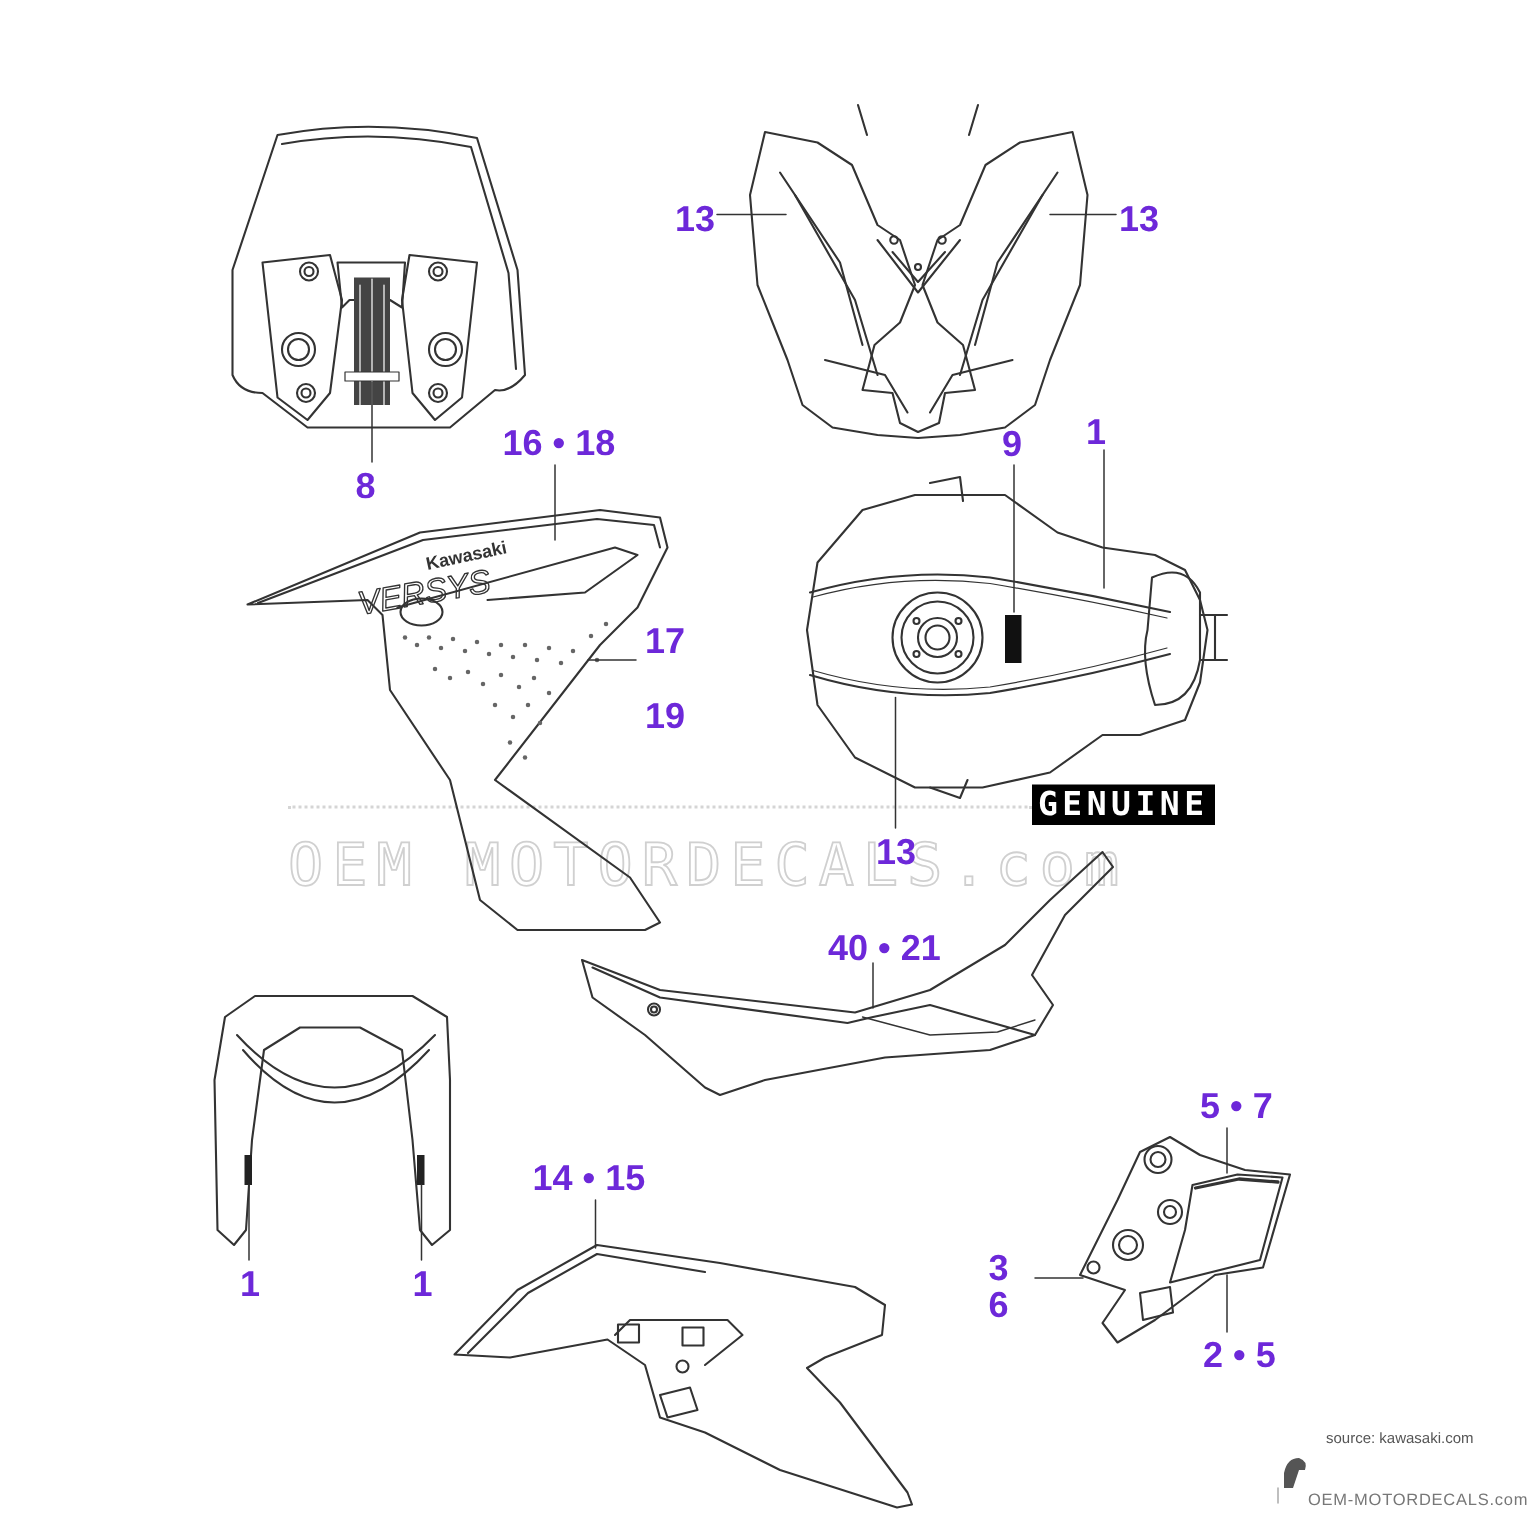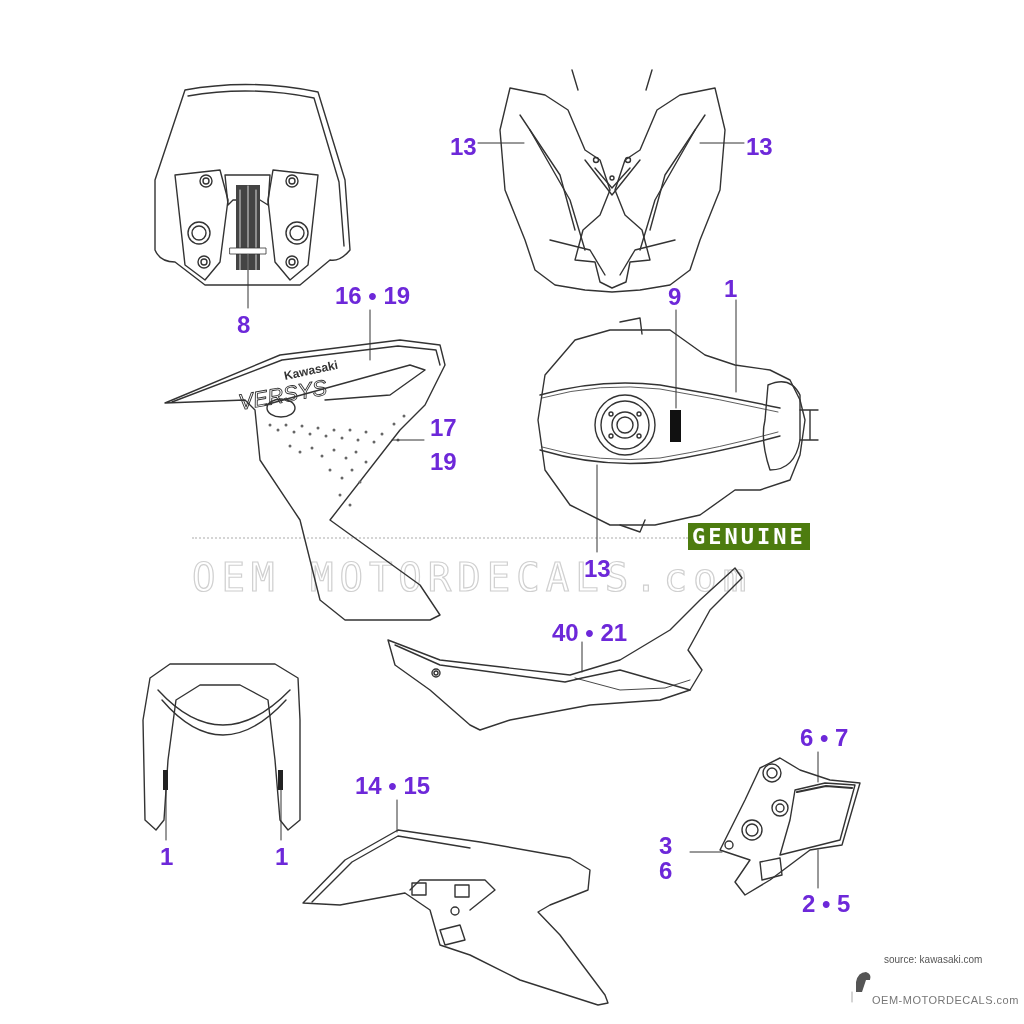--- a/index.html
+++ b/index.html
@@ -6,21 +6,21 @@
   body { width:1024px; height:1024px; position:relative; overflow:hidden;
          font-family:"Liberation Sans", sans-serif; }
   svg.diagram { position:absolute; left:0; top:0; }
   .callout { position:absolute; color:#6d28d9; font-weight:bold; font-size:24px;
              font-family:"Liberation Sans", sans-serif; white-space:nowrap; line-height:1; }
   .wm { position:absolute; color:#d9d9d9; font-family:"DejaVu Sans Mono", monospace;
         letter-spacing:4px; }
   .wm-main { left:192px; top:555px; font-size:39px; font-weight:normal; color:transparent;
              -webkit-text-stroke:1.2px #d0d0d0; letter-spacing:6px; }
   .wm-genuine { left:688px; top:523px; font-size:22px; font-weight:bold; color:#fff;
-                background:#4d7c0f; padding:1px 4px; letter-spacing:3px; }
+                background:#000000; padding:1px 4px; letter-spacing:3px; }
   .wm-line { position:absolute; left:192px; top:537px; width:496px; height:2px;
              border-top:2px dotted #d5d5d5; }
   .src { position:absolute; left:884px; top:954px; font-size:10px; color:#555; }
   .src2 { position:absolute; left:872px; top:994px; font-size:11px; color:#777; letter-spacing:0.5px;text-align:right; }
 </style>
 </head>
 <body>
 
 <div class="wm-line"></div>
 <div class="wm wm-genuine">GENUINE</div>
@@ -183,28 +183,28 @@
 
   <g>
     <path d="M856 992 L856 982 Q858 972 866 972 Q872 974 870 980 L866 980 L862 992 Z" fill="#555" stroke="none"></path>
     <line x1="852" y1="992" x2="852" y2="1002" stroke="#aaa" stroke-width="1"></line>
   </g>
 </svg>
 
 <div class="callout" style="left:237px;top:313px;">8</div>
 <div class="callout" style="left:450px;top:135px;">13</div>
 <div class="callout" style="left:746px;top:135px;">13</div>
-<div class="callout" style="left:335px;top:284px;">16 • 19</div>
+<div class="callout" style="left:335px;top:284px;">16 • 18</div>
 <div class="callout" style="left:668px;top:285px;">9</div>
 <div class="callout" style="left:724px;top:277px;">1</div>
 <div class="callout" style="left:430px;top:416px;">17</div>
-<div class="callout" style="left:430px;top:450px;">19</div>
+<div class="callout" style="left:430px;top:466px;">19</div>
 <div class="callout" style="left:584px;top:557px;">13</div>
 <div class="callout" style="left:552px;top:621px;">40 • 21</div>
-<div class="callout" style="left:800px;top:726px;">6 • 7</div>
+<div class="callout" style="left:800px;top:726px;">5 • 7</div>
 <div class="callout" style="left:355px;top:774px;">14 • 15</div>
 <div class="callout" style="left:659px;top:834px;">3</div>
 <div class="callout" style="left:659px;top:859px;">6</div>
 <div class="callout" style="left:802px;top:892px;text-align:right;">2 • 5</div>
 <div class="callout" style="left:160px;top:845px;">1</div>
 <div class="callout" style="left:275px;top:845px;">1</div>
 
 <div class="src">source: kawasaki.com</div>
 <div class="src2">OEM-MOTORDECALS.com</div>
 

